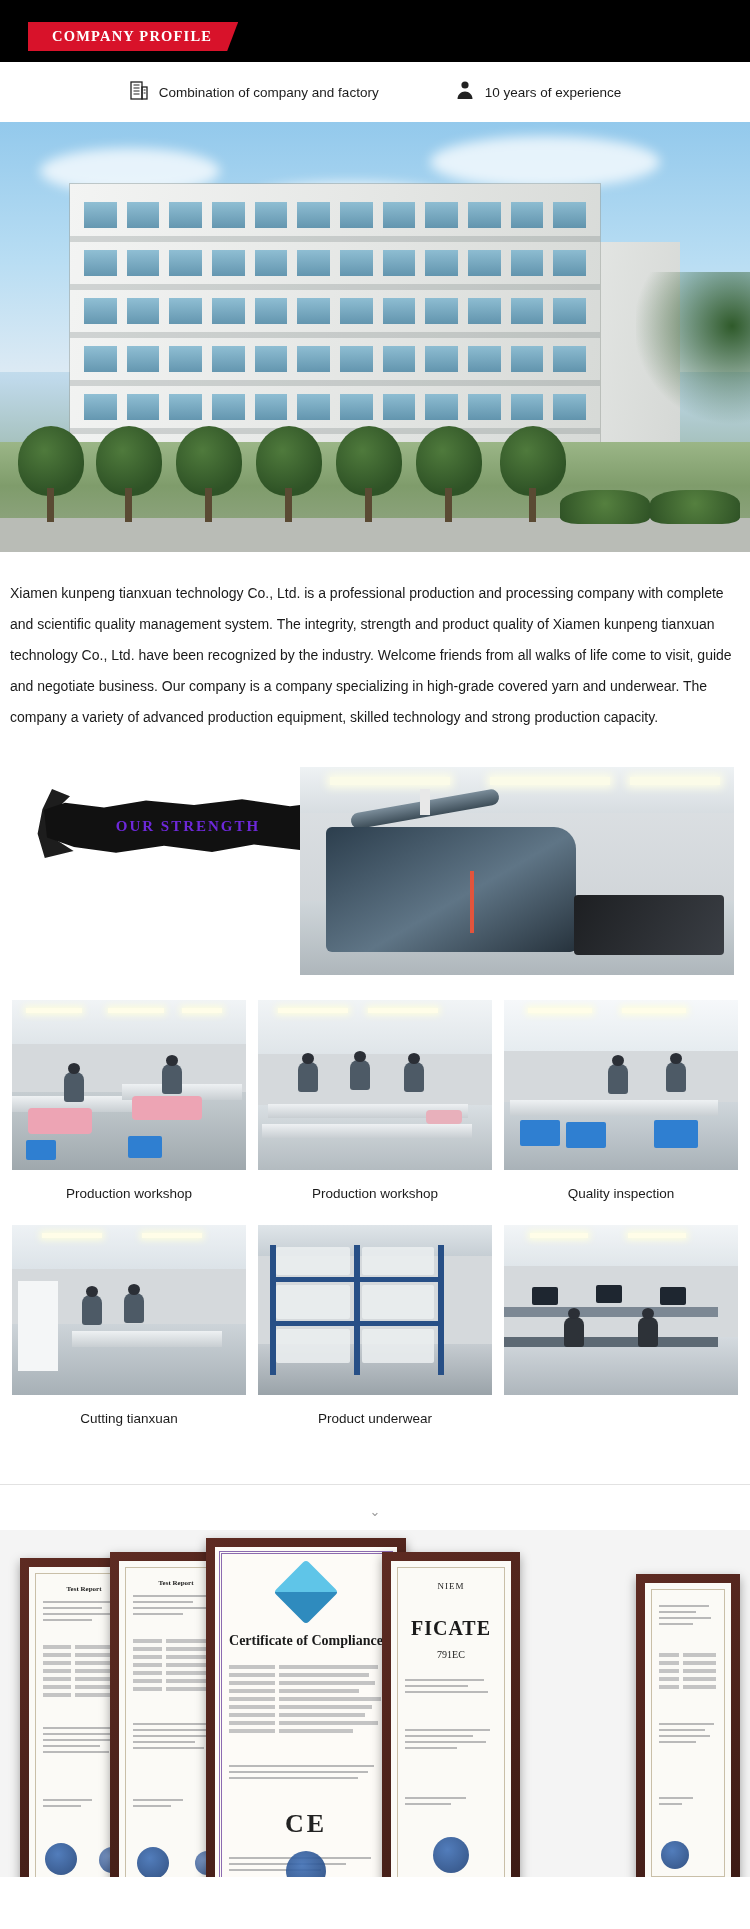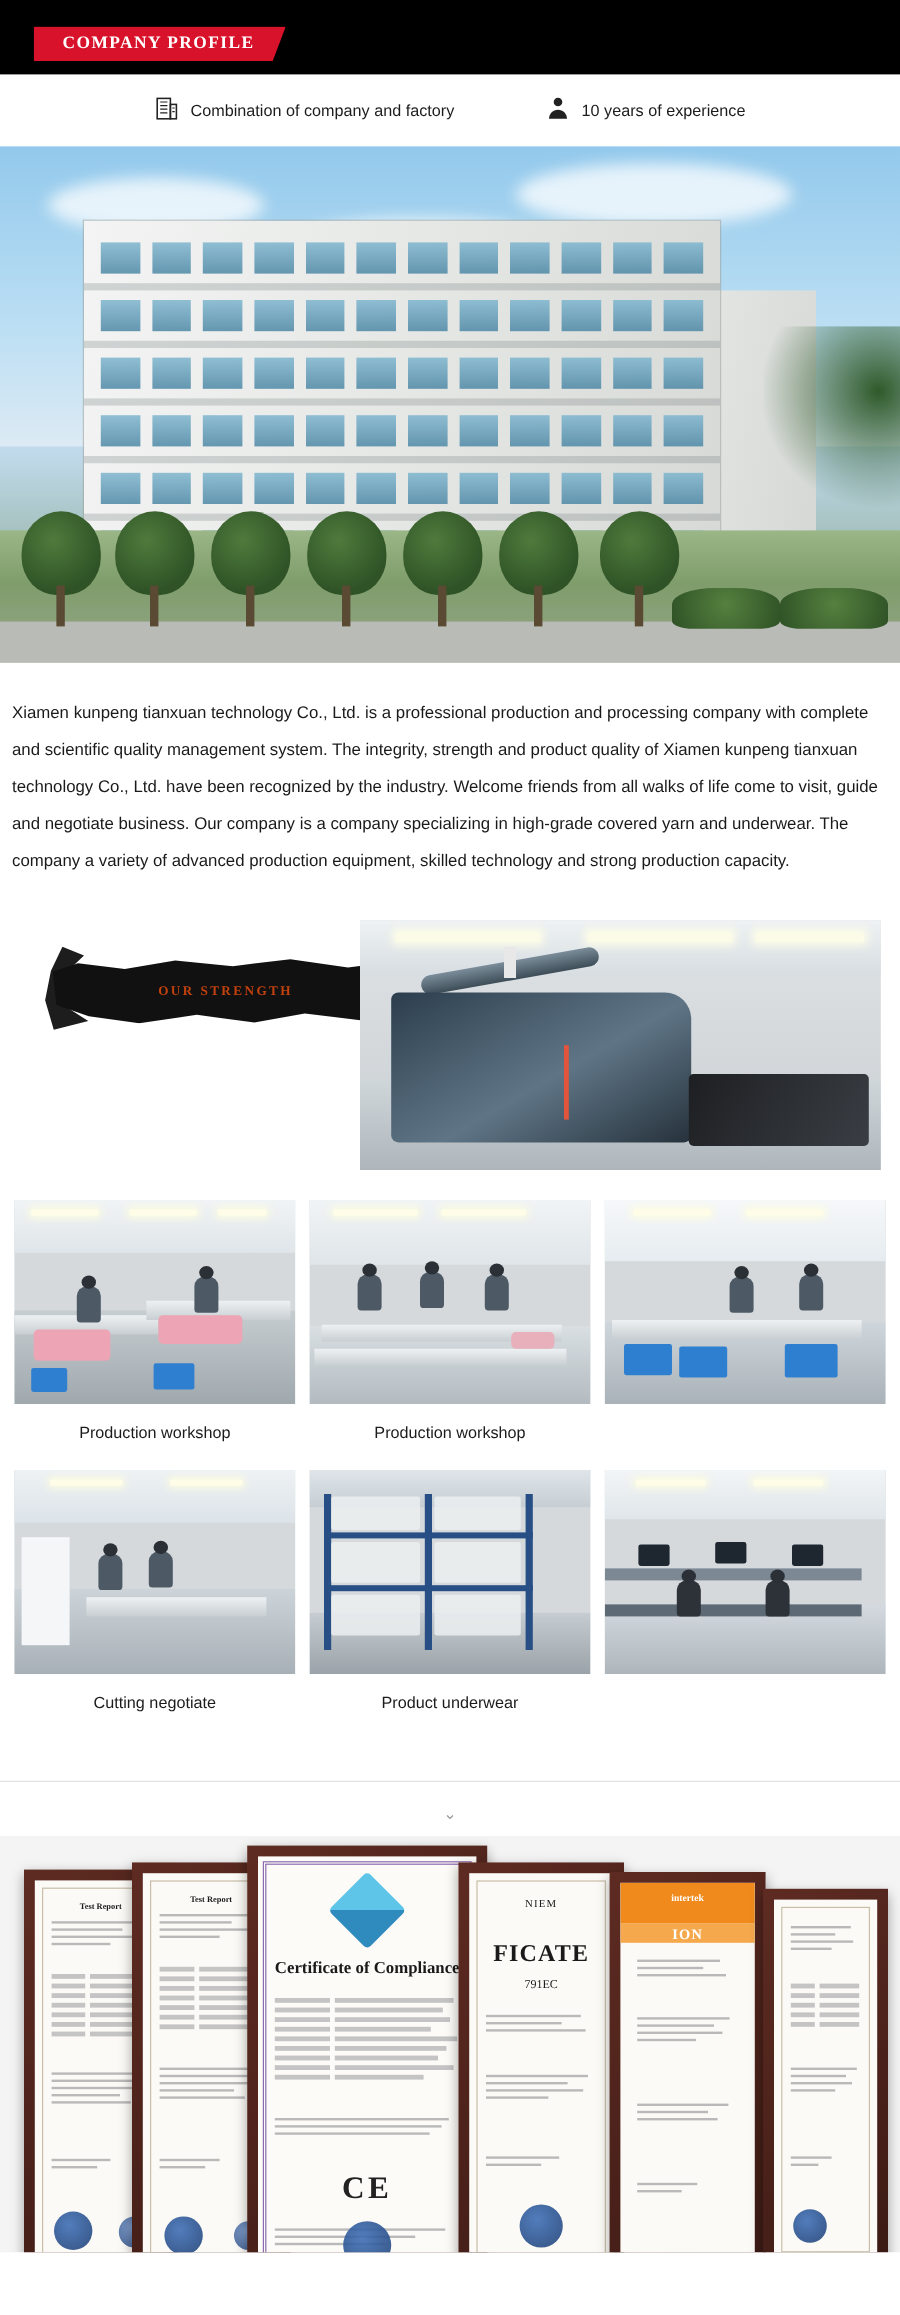--- a/index.html
+++ b/index.html
@@ -159,21 +159,21 @@
   }
   .brush .sm {
     position: absolute; inset: 0;
     background: #111;
     clip-path: polygon(2% 22%, 9% 10%, 22% 18%, 36% 6%, 52% 14%, 68% 4%, 84% 16%, 96% 8%,
                        100% 40%, 97% 74%, 88% 92%, 72% 82%, 58% 95%, 42% 84%, 26% 96%, 12% 86%, 3% 70%);
   }
   .brush .label {
     position: absolute; inset: 0;
     display: flex; align-items: center; justify-content: center;
-    color: #c2410c; font-size: 11px; font-weight: bold; letter-spacing: 2px;
+    color: #6d28d9; font-size: 15px; font-weight: bold; letter-spacing: 2px;
     font-family: "Liberation Serif", serif;
   }
   .brush-splat {
     position: absolute; left: 34px; top: 40px; width: 60px; height: 72px;
     background: #111;
     clip-path: polygon(30% 0, 60% 10%, 40% 26%, 78% 30%, 44% 48%, 84% 56%, 36% 70%, 66% 86%, 18% 96%, 6% 62%, 14% 28%);
     opacity: .95;
   }
   .strength-text {
     position: absolute;
@@ -594,34 +594,35 @@
         <div class="t-lamp" style="left:24px;width:64px"></div>
         <div class="t-lamp" style="left:118px;width:64px"></div>
         <div class="t-floor" style="height:40%;background:linear-gradient(#cfd6db,#a9b2b8)"></div>
         <div class="t-bench" style="left:6px;top:100px;width:208px;height:16px"></div>
         <div class="t-box" style="left:16px;top:120px;width:40px;height:26px"></div>
         <div class="t-box" style="left:62px;top:122px;width:40px;height:26px"></div>
         <div class="t-box" style="left:150px;top:120px;width:44px;height:28px"></div>
         <div class="t-person" style="left:104px;top:64px"></div>
         <div class="t-person" style="left:162px;top:62px"></div>
       </div>
+      <div class="caption">Quality inspection</div>
     </div>
 
     <div class="cell">
       <div class="thumb">
         <div class="t-ceil" style="height:26%;background:linear-gradient(#eef2f5,#dce3e8)"></div>
         <div class="t-lamp" style="left:30px;width:60px"></div>
         <div class="t-lamp" style="left:130px;width=60px;width:60px"></div>
         <div class="t-floor" style="height:42%;background:linear-gradient(#cdd4d9,#a7b0b6)"></div>
         <div class="t-fabric" style="left:6px;top:56px;width:40px;height:90px"></div>
         <div class="t-bench" style="left:60px;top:106px;width:150px;height:16px"></div>
         <div class="t-person" style="left:70px;top:70px"></div>
         <div class="t-person" style="left:112px;top:68px"></div>
       </div>
-      <div class="caption">Cutting negotiate</div>
+      <div class="caption">Cutting tianxuan</div>
     </div>
 
     <div class="cell">
       <div class="thumb">
         <div class="t-ceil" style="height:18%;background:linear-gradient(#dfe5e9,#c6ced4)"></div>
         <div class="t-floor" style="height:30%;background:linear-gradient(#c6ccd1,#9aa3a9)"></div>
         <div class="t-rack" style="left:12px;top:20px;width:6px;height:130px"></div>
         <div class="t-rack" style="left:96px;top:20px;width:6px;height:130px"></div>
         <div class="t-rack" style="left:180px;top:20px;width:6px;height:130px"></div>
         <div class="t-rack" style="left:12px;top:52px;width:174px;height:5px"></div>
@@ -849,48 +850,20 @@
             <i style="width:56%"></i>
         </div>
         <div class="lines" style="top:236px;">
           <i style="width:66%"></i>
             <i style="width:50%"></i>
         </div>
         <div class="seal" style="left:50%;margin-left:-18px;bottom:20px;width:36px;height:36px"></div>
       </div>
     </div>
 
-    <div class="frame" style="left:508px;top:30px;width:130px;height:338px;">
-      <div class="mat">
-        <div class="orange-head"></div>
-        <div class="orange-band"></div>
-        <div class="doc-title" style="top:8px;font-size:8px;color:#fff;font-weight:bold">intertek</div>
-        <div class="doc-title" style="top:36px;font-size:12px;color:#fff;font-weight:bold;letter-spacing:1px">ION</div>
-        <div class="lines" style="top:64px;">
-          <i style="width:82%"></i>
-            <i style="width:66%"></i>
-            <i style="width:88%"></i>
-        </div>
-        <div class="lines" style="top:112px;">
-          <i style="width:92%"></i>
-            <i style="width:76%"></i>
-            <i style="width:84%"></i>
-            <i style="width:58%"></i>
-        </div>
-        <div class="lines" style="top:184px;">
-          <i style="width:90%"></i>
-            <i style="width:70%"></i>
-            <i style="width:80%"></i>
-        </div>
-        <div class="lines" style="top:250px;">
-          <i style="width:60%"></i>
-            <i style="width:44%"></i>
-        </div>
-      </div>
-    </div>
 
     <div class="frame" style="left:636px;top:44px;width:104px;height:318px;">
       <div class="mat">
         <div class="bdr"></div>
         <div class="lines" style="top:22px;">
           <i style="width:86%"></i>
             <i style="width:64%"></i>
             <i style="width:90%"></i>
             <i style="width:58%"></i>
         </div>

